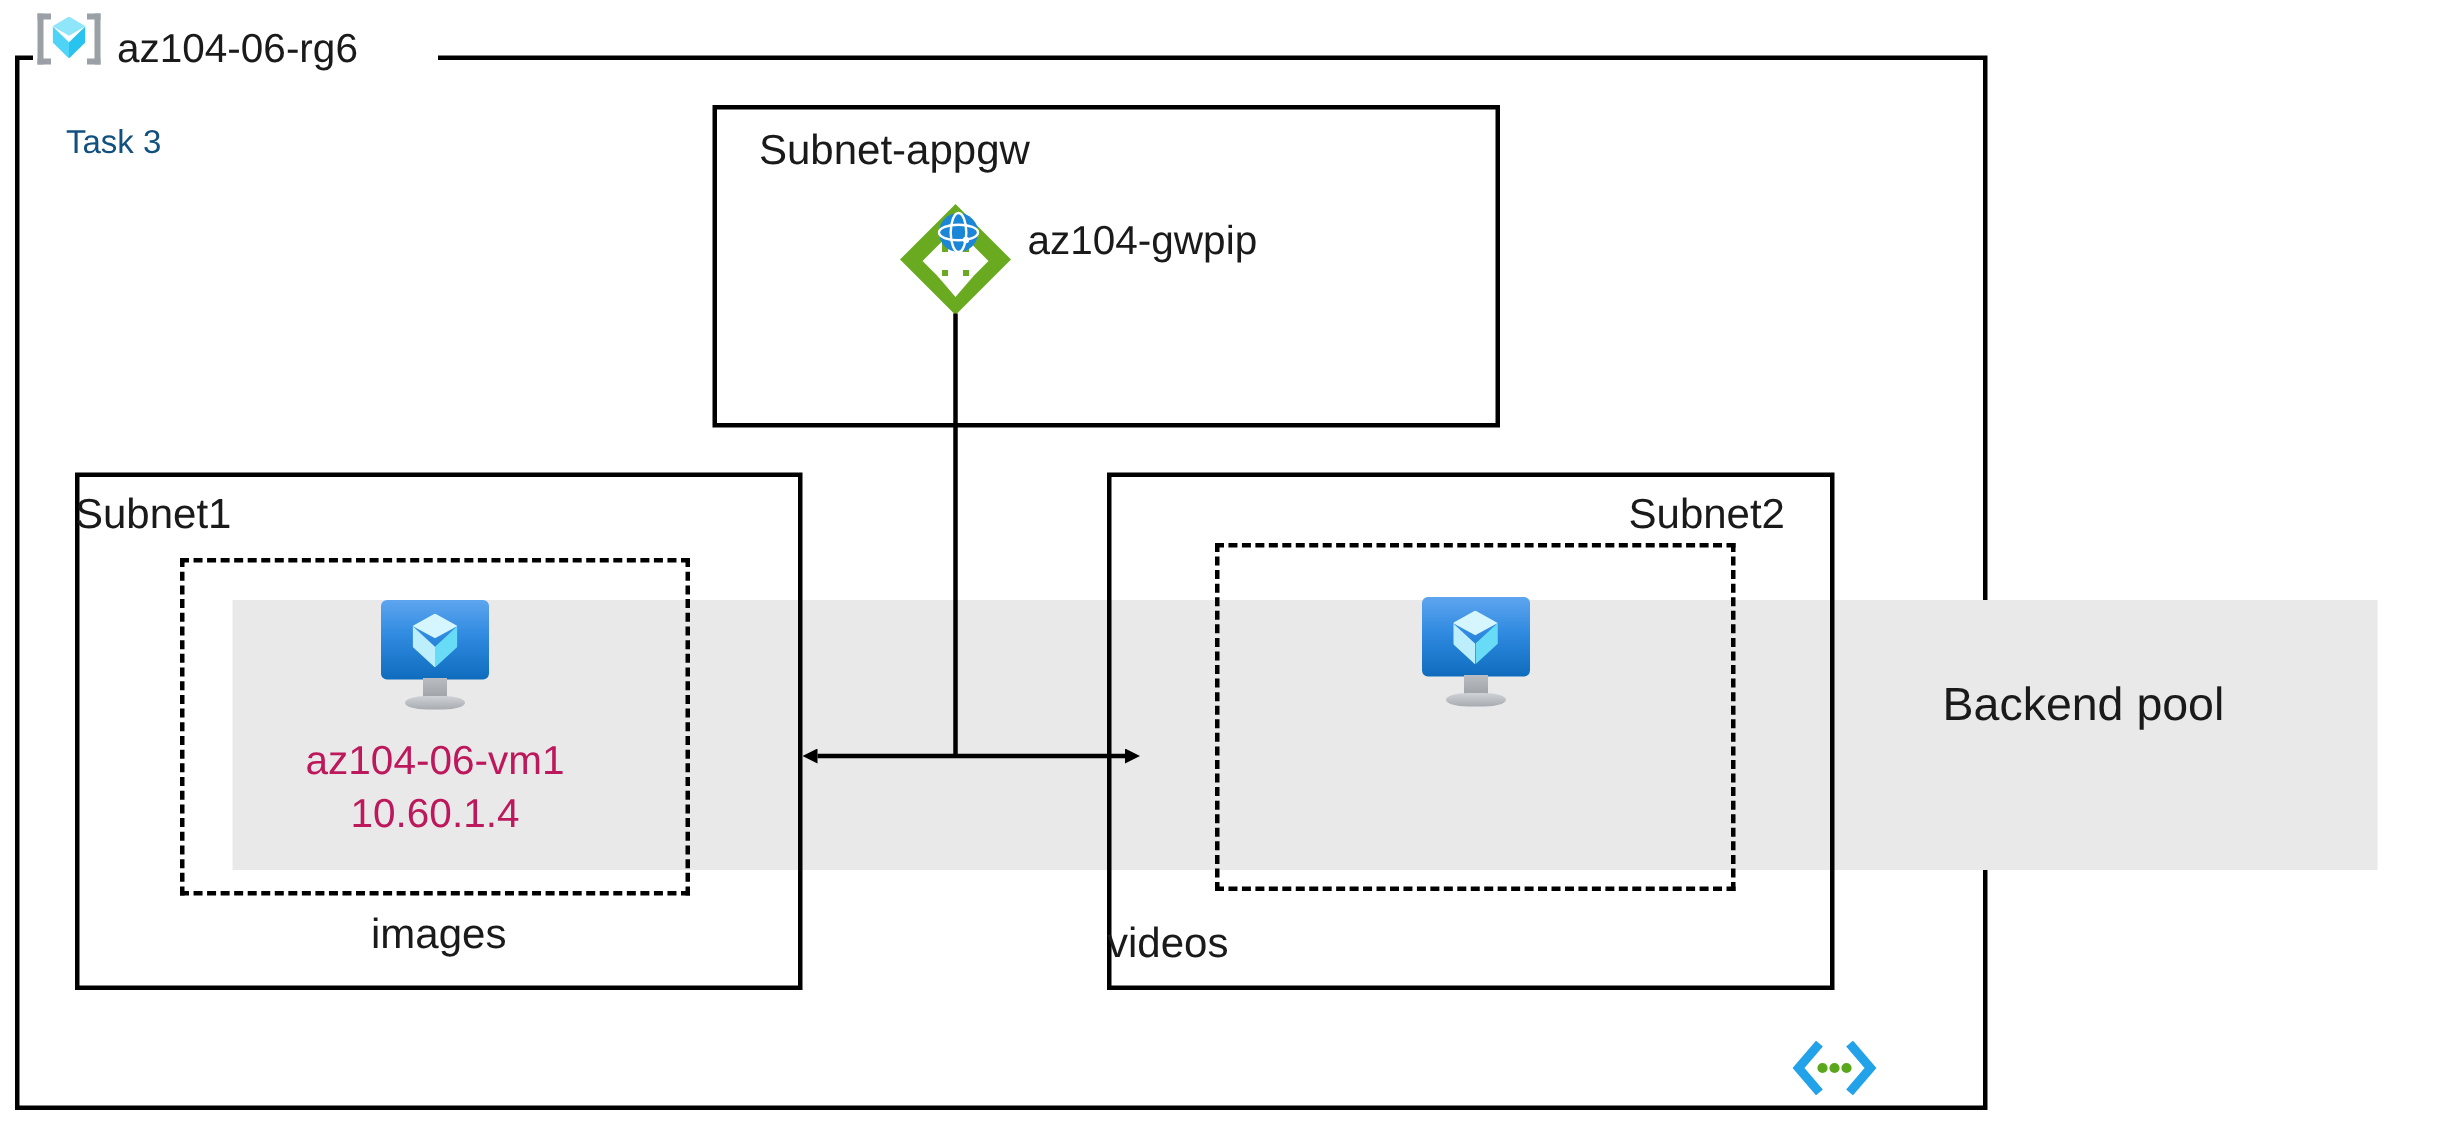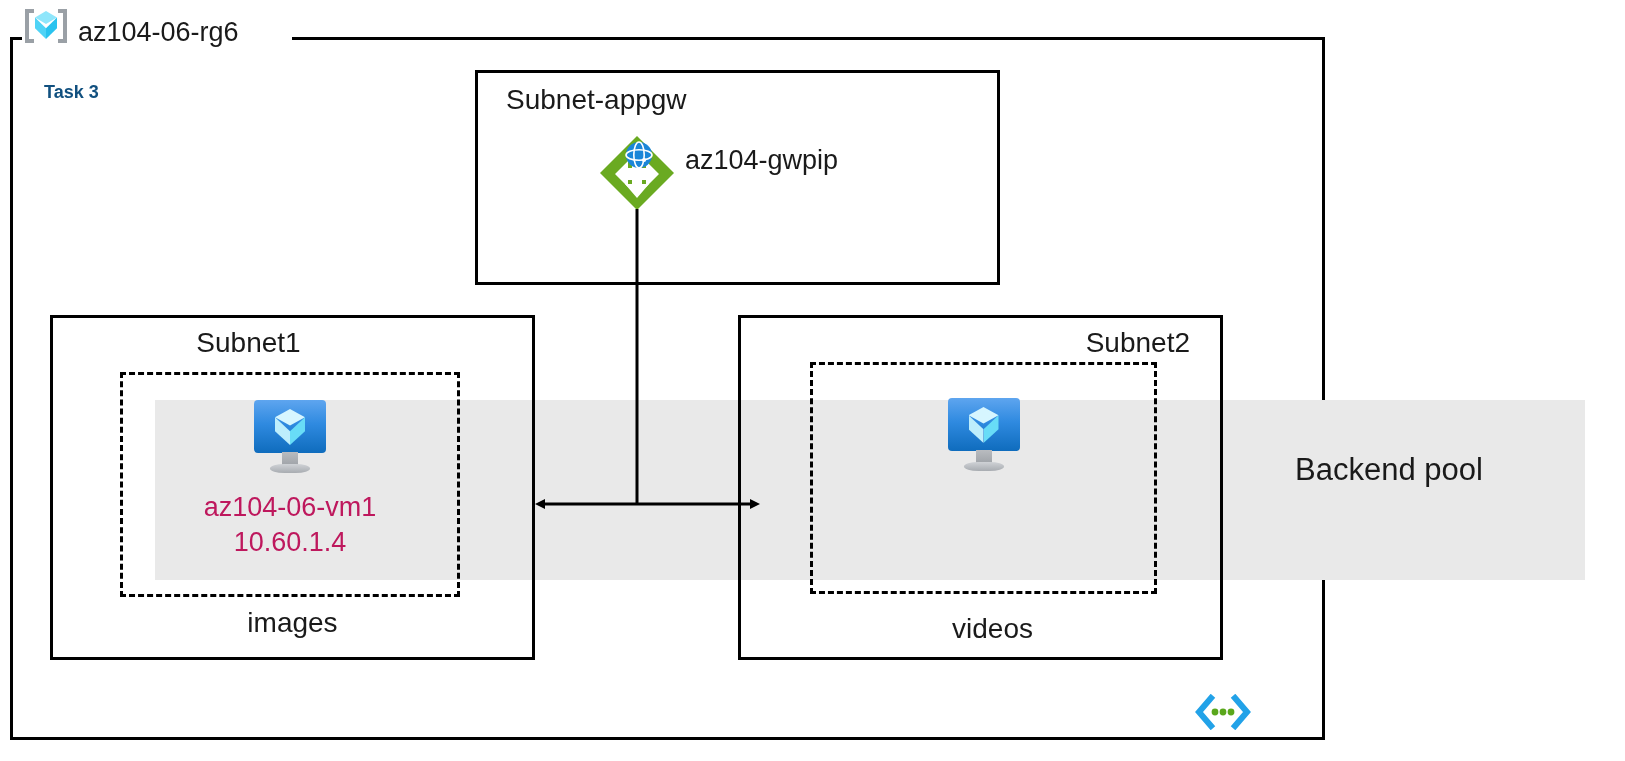--- a/index.html
+++ b/index.html
@@ -79,22 +79,22 @@
     top: 5px;
     width: 22px;
     height: 28px;
   }
 
   
   .task-label {
     position: absolute;
     left: 44px;
     top: 82px;
-    font-size: 18px;
-    font-weight: bold;
+    font-size: 22px;
+    font-weight: normal;
     color: #11507f;
     z-index: 6;
   }
 
   
   .backend-band {
     position: absolute;
     left: 155px;
     top: 400px;
     width: 1430px;
@@ -126,21 +126,21 @@
   .subnet-2     { left: 738px; top: 315px; width: 485px; height: 345px; }
 
   .subnet-title {
     position: absolute;
     font-size: 28px;
     color: #1a1a1a;
     white-space: nowrap;
     z-index: 3;
   }
   .subnet-title.appgw { left: 490px; top: 84px; margin-left: 16px; }
-  .subnet-title.s1    { left: 50px;  top: 327px; width: 397px; text-align: center; }
+  .subnet-title.s1    { left: 50px;  top: 327px; width: 397px; text-align: left; }
   .subnet-title.s2    { left: 738px; top: 327px; width: 419px; text-align: right; margin-left: 33px; }
 
   
   .vm-group {
     position: absolute;
     border: 3px dashed #000000;
     box-sizing: border-box;
     background: transparent;
     z-index: 3;
   }
@@ -351,21 +351,21 @@
           <span class="face top" style="background:#d6f6ff;"></span>
           <span class="face left" style="background:#bdeefc;"></span>
           <span class="face right" style="background:#68dcf7;"></span>
         </span>
       </span>
       <span class="neck"></span>
       <span class="base"></span>
     </span>
   </div>
 
-  <div class="subnet-title" style="left:738px; top:613px; width:485px; text-align:center;margin-left:12px;">videos</div>
+  <div class="subnet-title" style="left:738px; top:613px; width:485px; text-align:left;">videos</div>
 
   <svg class="connector-svg" viewBox="0 0 1625 761">
     <defs>
       <marker id="arrL" markerWidth="12" markerHeight="12" refX="10" refY="5" orient="auto" markerUnits="userSpaceOnUse">
         <path d="M10,0 L10,10 L0,5 Z" fill="#000000"></path>
       </marker>
       <marker id="arrR" markerWidth="12" markerHeight="12" refX="2" refY="5" orient="auto" markerUnits="userSpaceOnUse">
         <path d="M2,0 L2,10 L12,5 Z" fill="#000000"></path>
       </marker>
     </defs>

